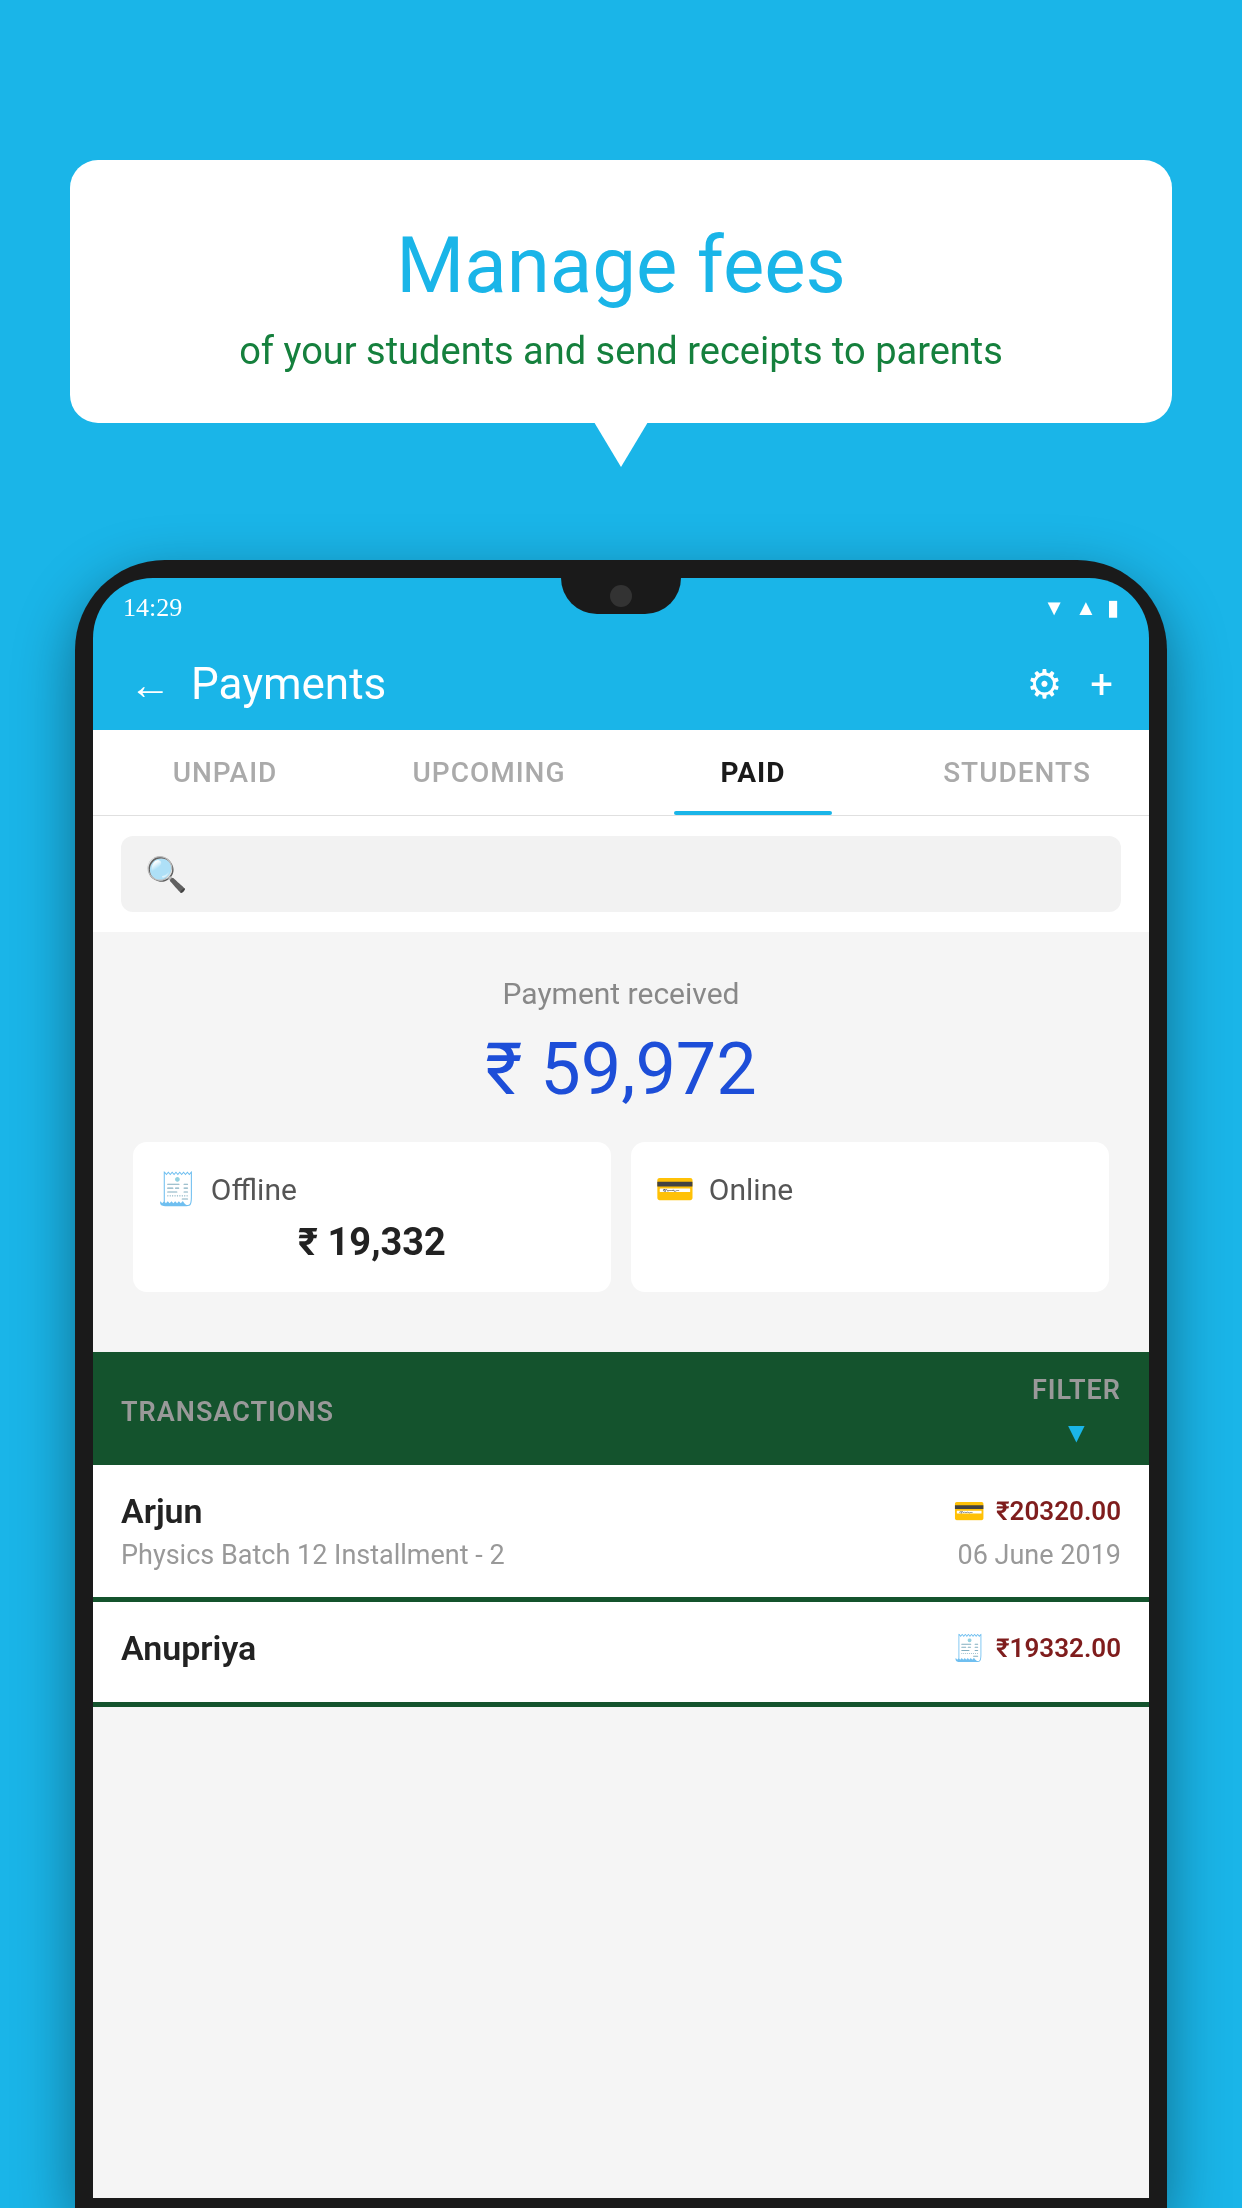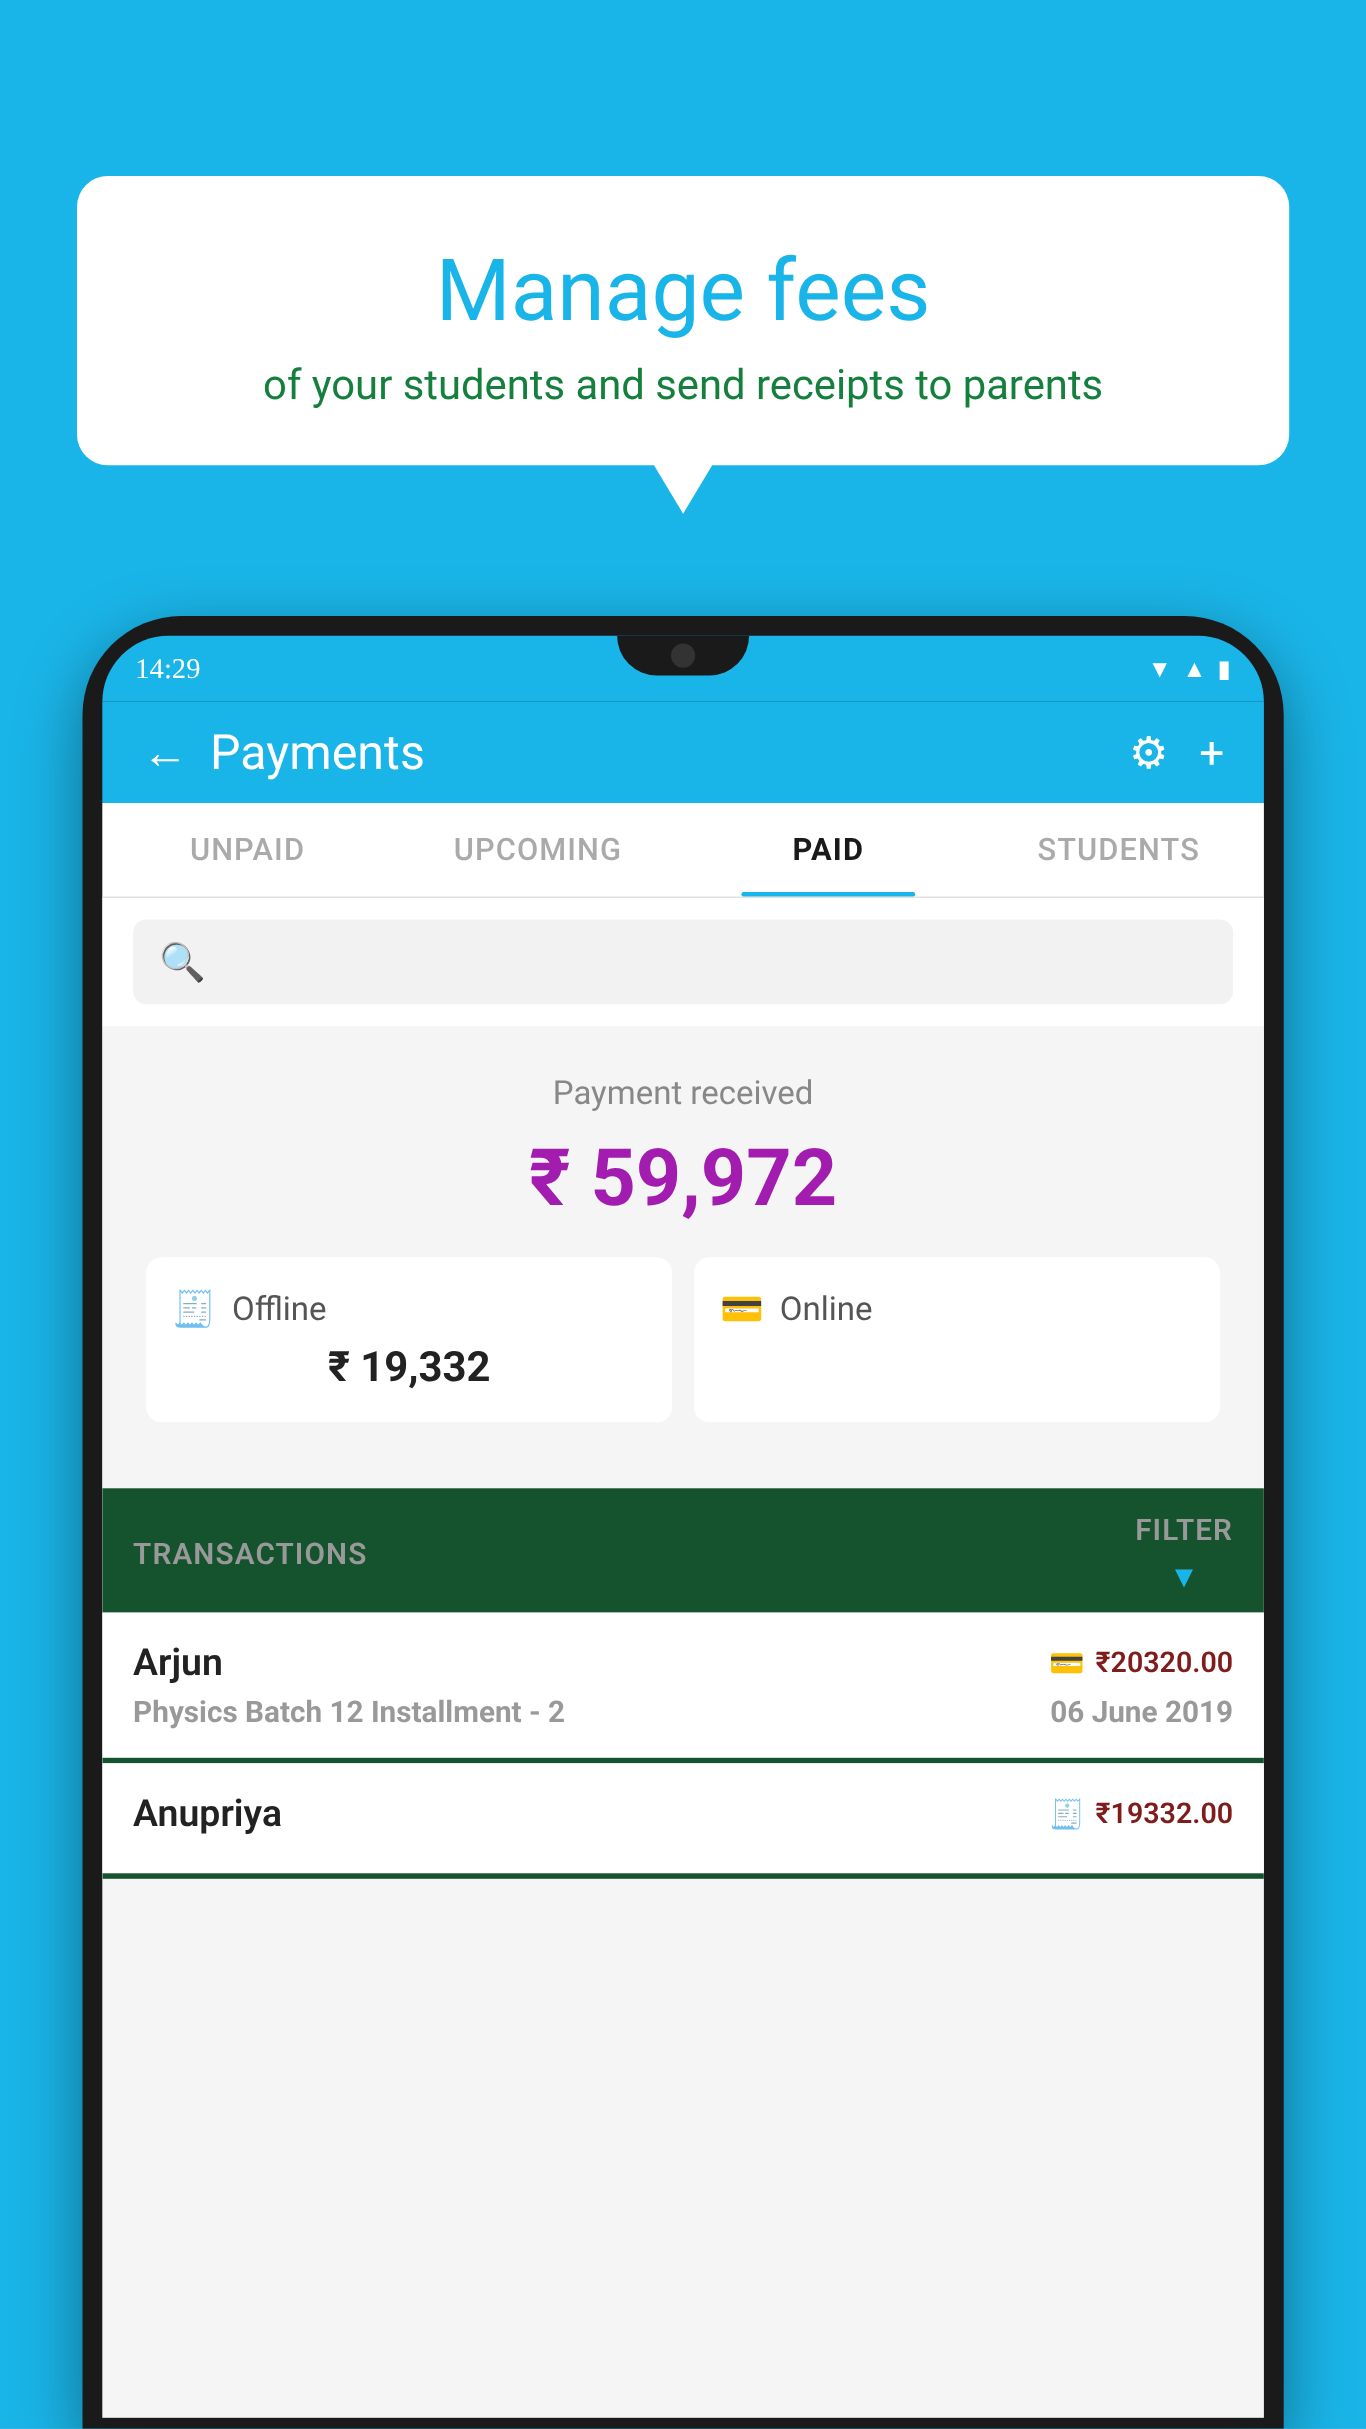--- a/index.html
+++ b/index.html
@@ -213,22 +213,22 @@
       padding: 44px 20px 30px 20px;
       text-align: center;
     }
     .payment-received-label {
       font-size: 30px;
       color: #888;
       margin-bottom: 16px;
     }
     .payment-amount {
       font-size: 72px;
-      font-weight: 700;
-      color: #a21caf;
+      font-weight: 400;
+      color: #1d4ed8;
       margin-bottom: 30px;
     }
 
     
     .payment-cards {
       display: flex;
       gap: 20px;
       padding: 0 20px 30px 20px;
     }
     .payment-card {
@@ -319,21 +319,20 @@
     }
     .transaction-amount {
       font-size: 26px;
       font-weight: 600;
       color: #7f1d1d;
     }
     .transaction-bottom {
       display: flex;
       justify-content: space-between;
       align-items: flex-start;
-      font-weight: bold;
     }
     .transaction-detail {
       font-size: 27px;
       color: #999;
     }
     .transaction-date {
       font-size: 27px;
       color: #999;
     }
   </style>

